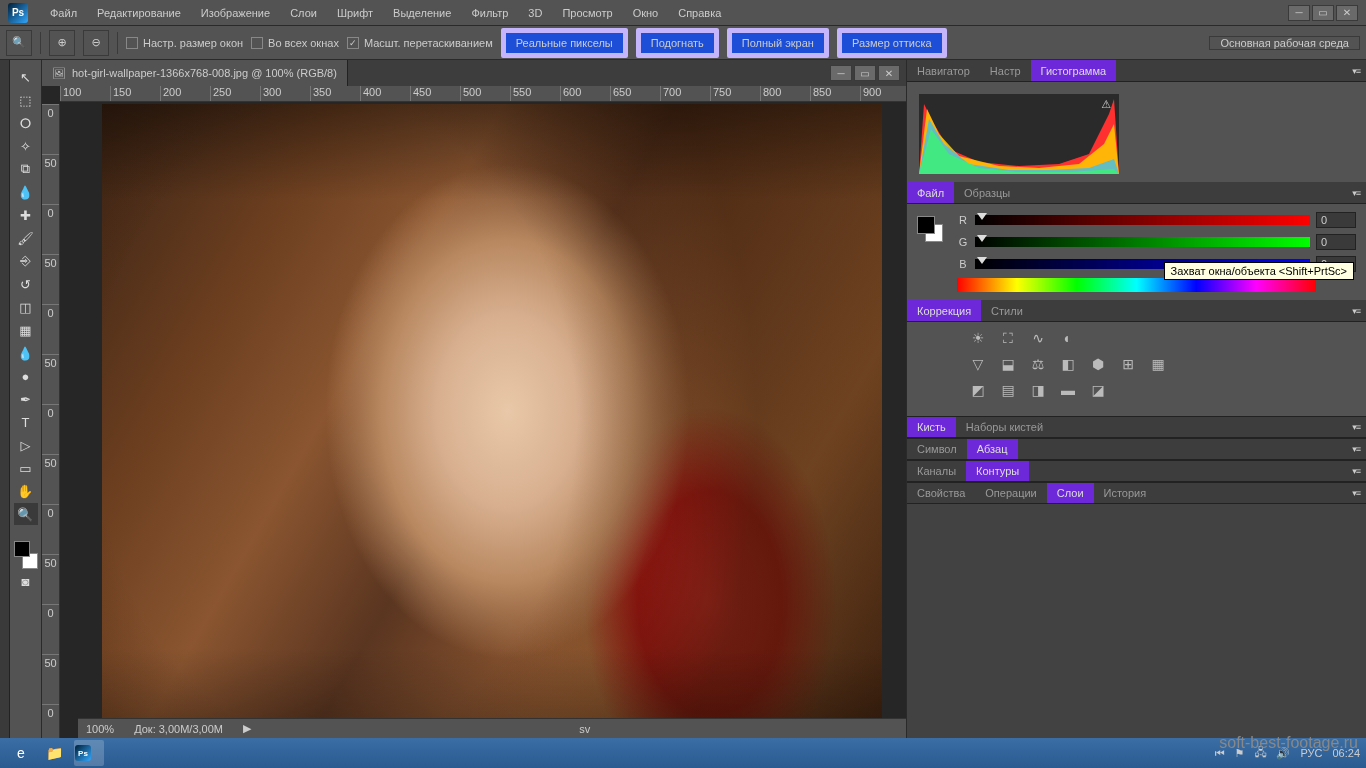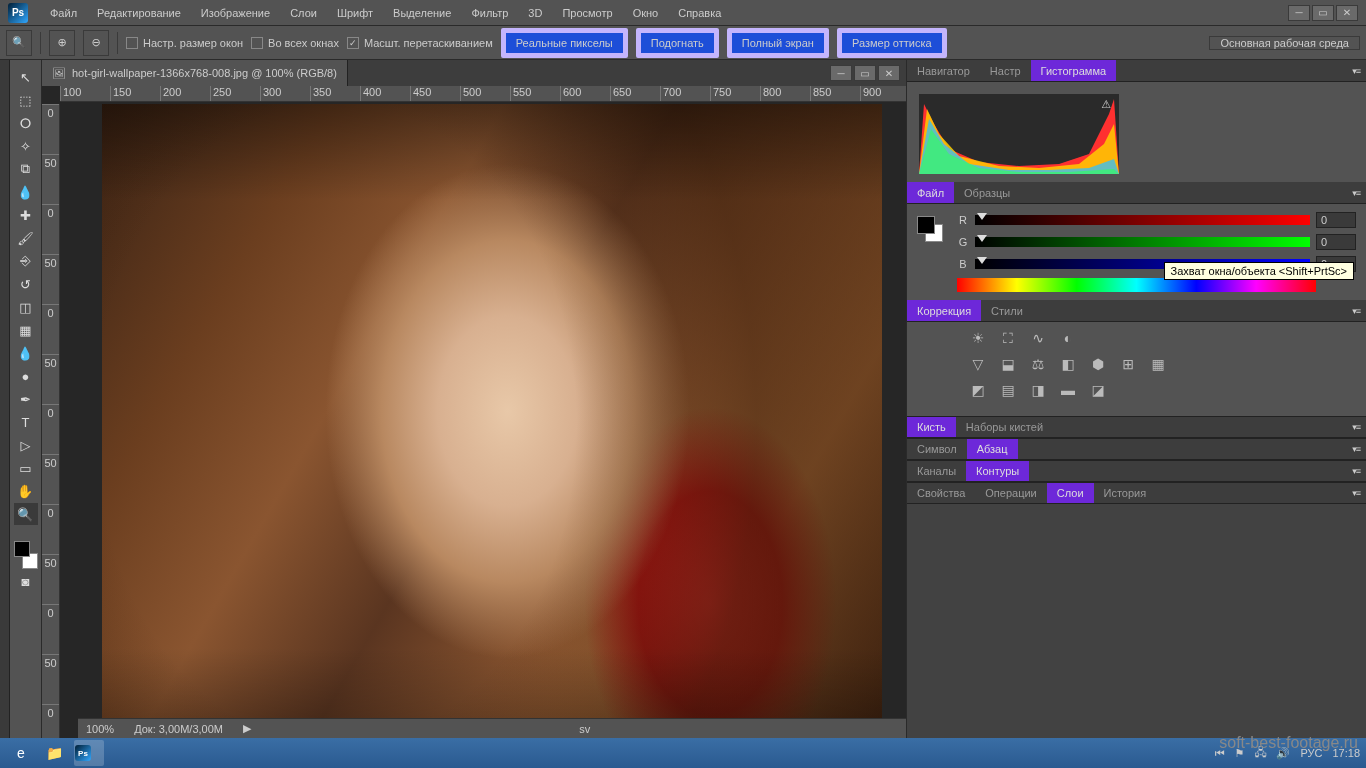--- a/index.html
+++ b/index.html
@@ -329,17 +329,17 @@
   <div class="tb-ico">📁</div>
   <div class="tb-ico active">
       <span class="ps-logo" style="width:16px;height:16px;font-size:8px"></span>
     </div>
   <div class="tb-right">
     <span>⏮</span>
     <span>⚑</span>
     <span>🖧</span>
     <span>🔊</span>
     <span>РУС</span>
-    <span>17:18</span>
+    <span>06:24</span>
   </div>
 </div>
 
 <div class="watermark">soft-best-footage.ru</div>
 
 </body></html>

